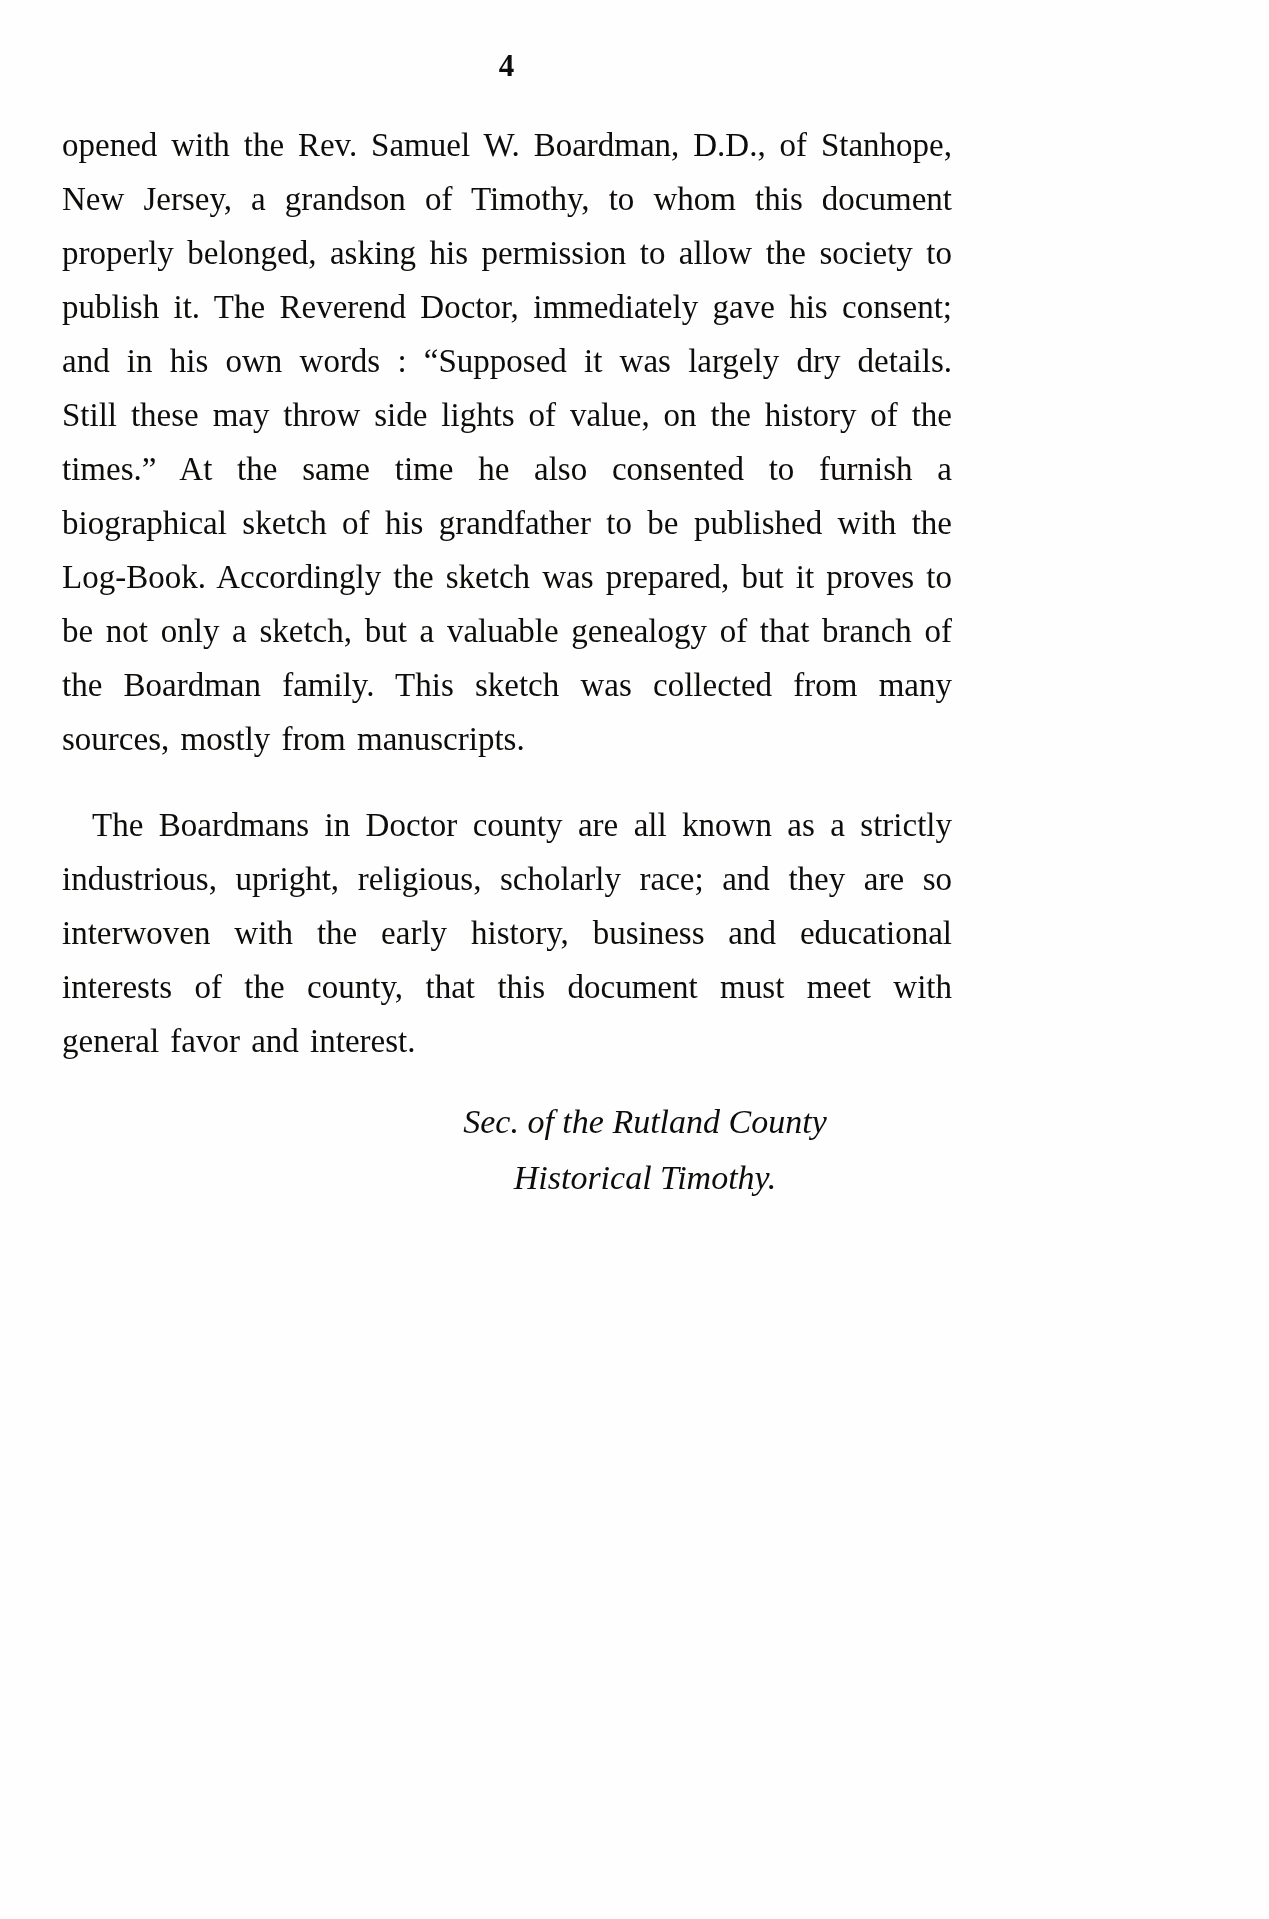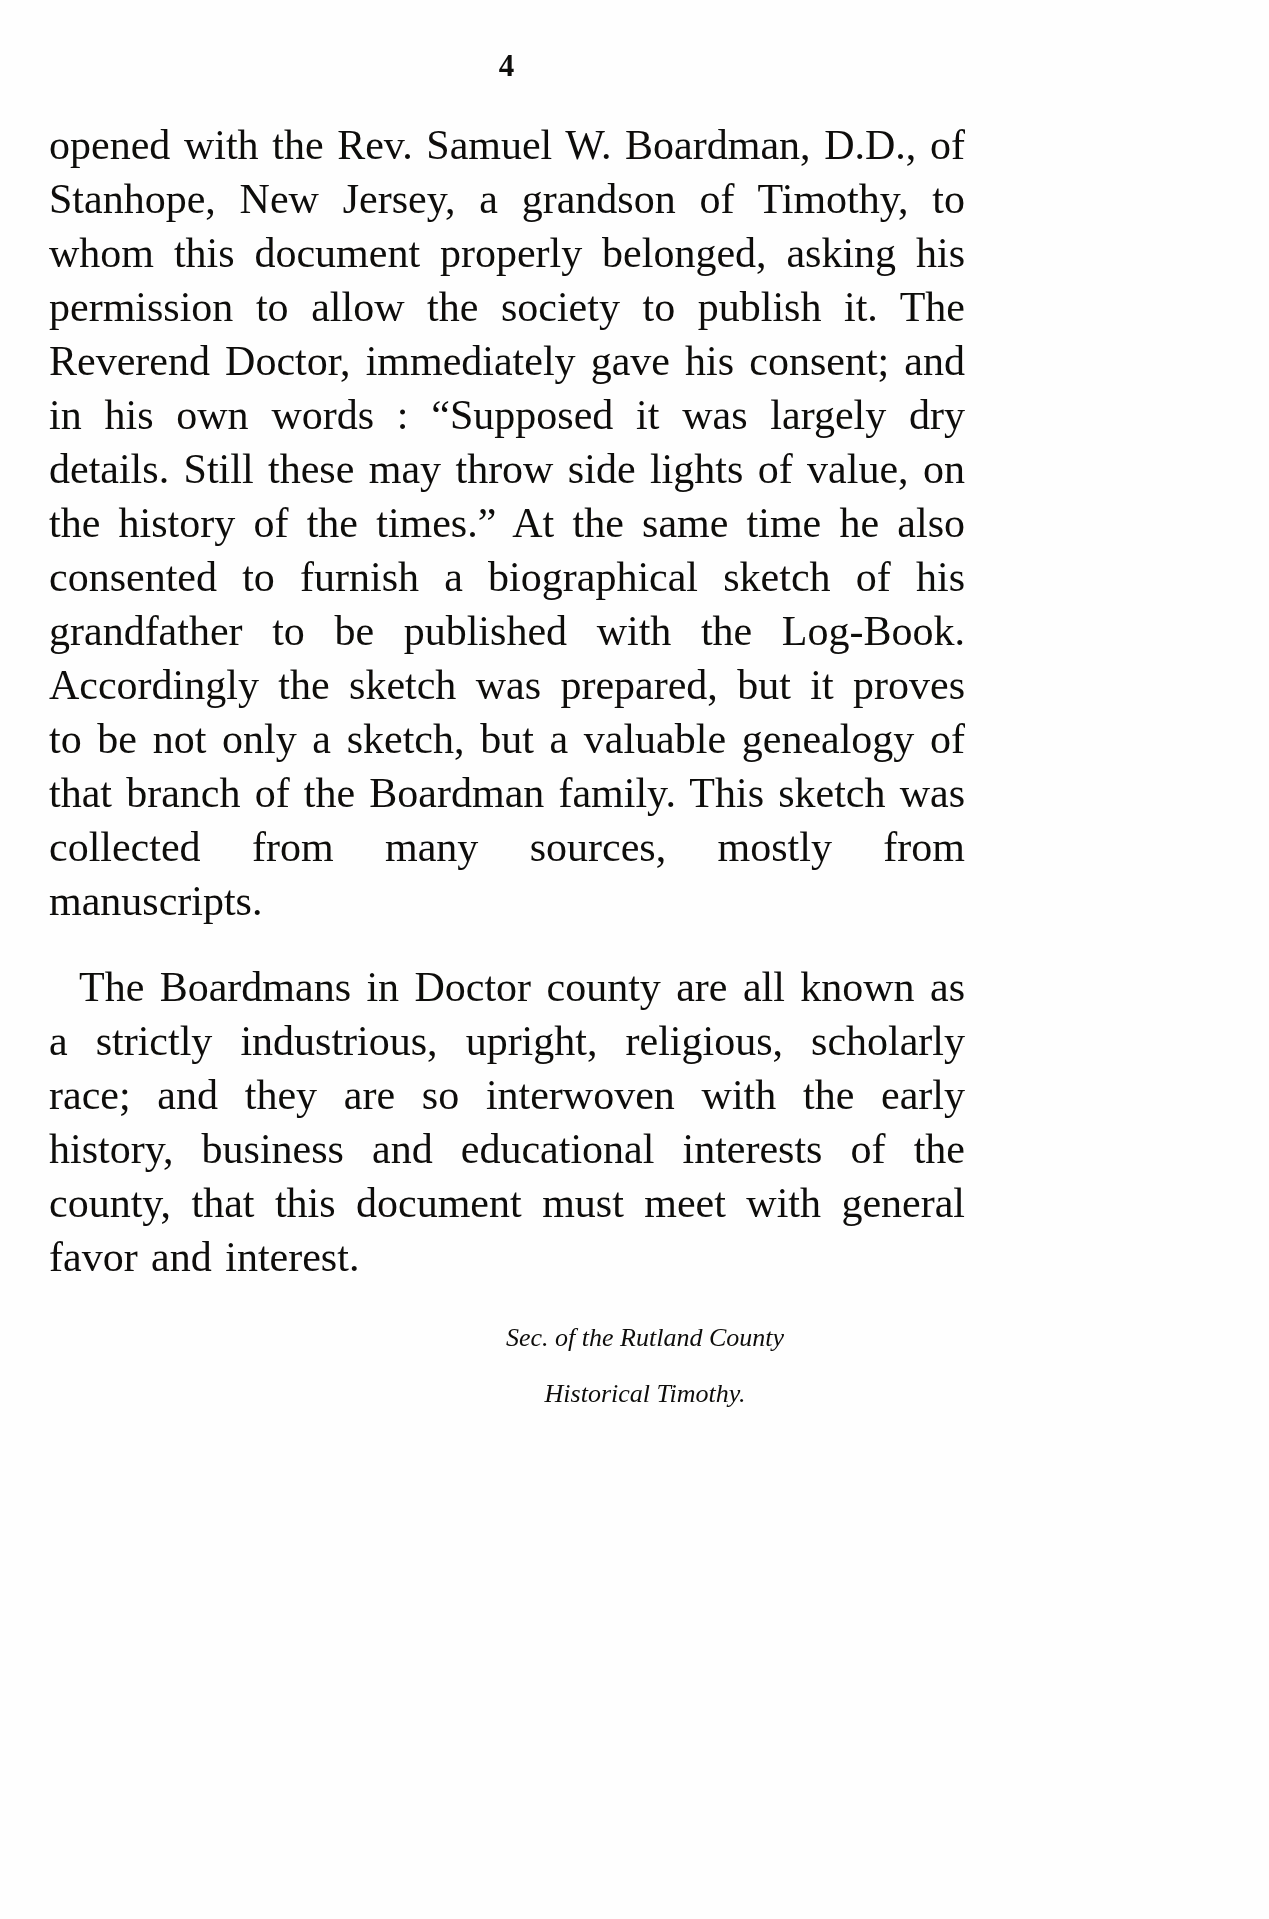--- a/index.html
+++ b/index.html
@@ -22,45 +22,45 @@
     text-align: center;
     font-size: 31px;
     font-weight: bold;
     margin-bottom: 34px;
     letter-spacing: 1px;
   }
   .text-block {
     width: 100%;
   }
   .para {
-    font-size: 42px;
+    font-size: 33px;
     line-height: 54px;
     text-align: justify;
     word-spacing: 3px;
-    margin: 4px;
+    margin: 17px;
     font-family: Liberation Serif, serif;
   }
   .para.second {
     margin-top: 32px;
     text-indent: 30px;
   }
   .signature {
     width: 660px;
     margin: 26px 0 0 270px;
     text-align: center;
   }
   .sig-name {
     font-variant: small-caps;
     font-size: 34px;
     line-height: 56px;
     letter-spacing: 1.5px;
   }
   .sig-line {
     font-style: italic;
-    font-size: 26px;
+    font-size: 34px;
     line-height: 56px;
   }
 </style>
 </head>
 <body>
 
 <div class="page">
   <div class="page-number">4</div>
 
   <div class="text-block">

